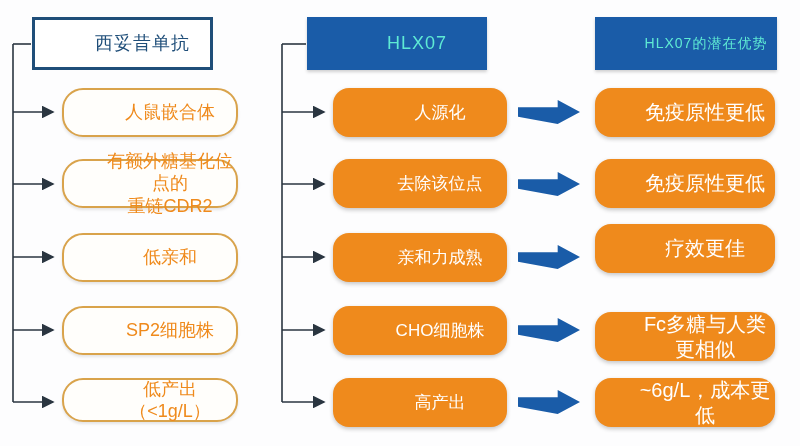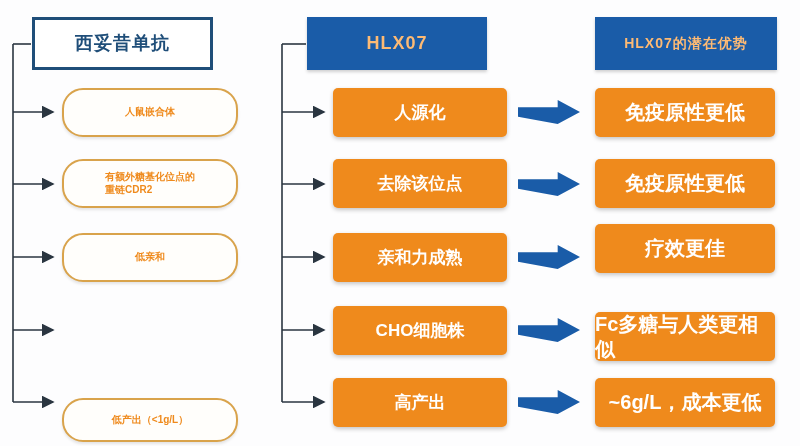--- a/index.html
+++ b/index.html
@@ -28,50 +28,52 @@
   }
   .connectors .ah {
     fill: var(--connector, #2a3540);
     stroke: none;
   }
   .box {
     position: absolute;
     display: flex;
     align-items: center;
     justify-content: center;
+    text-align: center;
     box-sizing: border-box;
-    font-weight: bold;
+    font-weight: normal;
     white-space: pre-line;
     line-height: 1.25;
+    padding-left: 40px;
   }
   .hdr-outline {
     background: #ffffff;
     border: 3px solid var(--navy-border, #1f4e79);
     color: var(--navy-border, #1f4e79);
     font-size: 18px;
     letter-spacing: 1px;
   }
   .hdr-blue {
     background: var(--blue, #1a5ca8);
-    color: #fdba74;
+    color: #5eead4;
     font-size: 18px;
     letter-spacing: 1px;
     box-shadow: 0 2px 3px rgba(0,0,0,0.18);
   }
   .outline {
     background: #fffefb;
     border: 2px solid var(--outline-gold, #d9a34b);
     border-radius: 21px;
     color: var(--orange, #ef8a1c);
-    font-size: 10px;
+    font-size: 18px;
     box-shadow: 0 2px 3px rgba(0,0,0,0.10);
   }
   .orange {
     background: var(--orange, #ef8a1c);
-    border-radius: 5px;
+    border-radius: 16px;
     color: #ffffff;
     font-size: 17px;
     box-shadow: 0 2px 4px rgba(0,0,0,0.22);
   }
   .orange.sm { font-size: 20px; }
   .big-arrow {
     position: absolute;
     width: 62px;
     height: 24px;
     background: var(--blue, #1a5ca8);
@@ -105,21 +107,22 @@
     <path d="M282,257 H324" marker-end="url(#ah)"></path>
     <path d="M282,330 H324" marker-end="url(#ah)"></path>
     <path d="M282,402 H324" marker-end="url(#ah)"></path>
   </svg>
 
   <div class="box hdr-outline" style="left:32px; top:17px; width:181px; height:53px;">西妥昔单抗</div>
   <div class="box outline" style="left:62px; top:88px; width:176px; height:49px;">人鼠嵌合体</div>
   <div class="box outline" style="left:62px; top:159px; width:176px; height:49px;">有额外糖基化位点的
 重链CDR2</div>
   <div class="box outline" style="left:62px; top:233px; width:176px; height:49px;">低亲和</div>
-  <div class="box outline" style="left:62px; top:378px; width:176px; height:44px;margin-top:20px;">低产出（&lt;1g/L）</div>
+  <div class="box outline" style="left:62px; top:306px; width:176px; height:49px;">SP2细胞株</div>
+  <div class="box outline" style="left:62px; top:378px; width:176px; height:44px;">低产出（&lt;1g/L）</div>
 
   <div class="box hdr-blue" style="left:307px; top:17px; width:180px; height:53px;">HLX07</div>
   <div class="box orange" style="left:333px; top:88px; width:174px; height:49px;">人源化</div>
   <div class="box orange" style="left:333px; top:159px; width:174px; height:49px;">去除该位点</div>
   <div class="box orange" style="left:333px; top:233px; width:174px; height:49px;">亲和力成熟</div>
   <div class="box orange" style="left:333px; top:306px; width:174px; height:49px;">CHO细胞株</div>
   <div class="box orange" style="left:333px; top:378px; width:174px; height:49px;">高产出</div>
 
   <div class="big-arrow" style="left:518px; top:100px;"></div>
   <div class="big-arrow" style="left:518px; top:172px;"></div>

